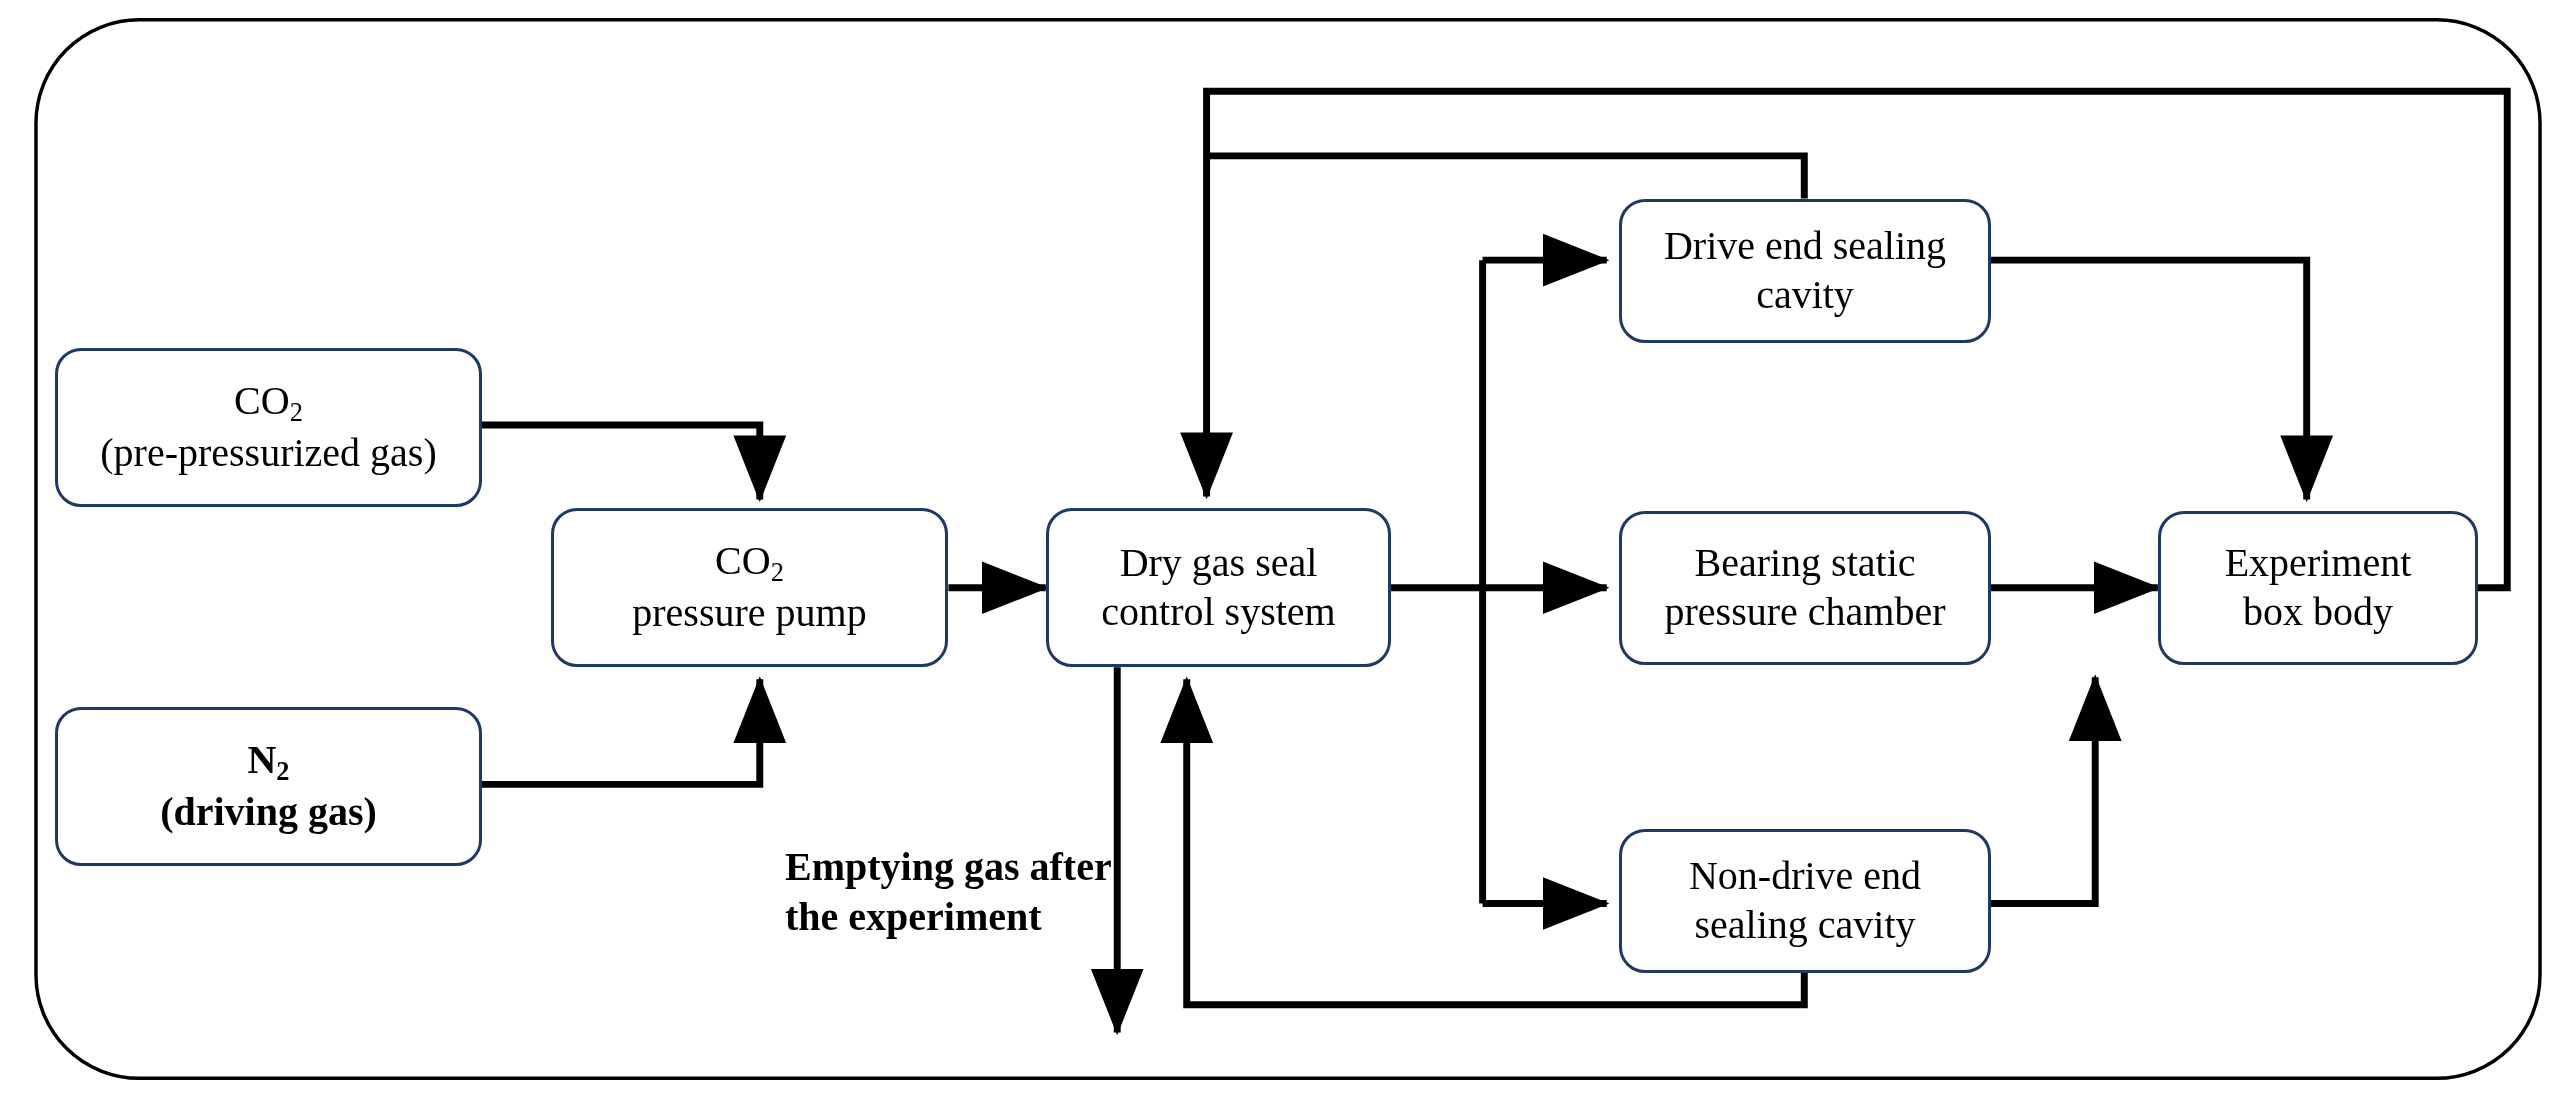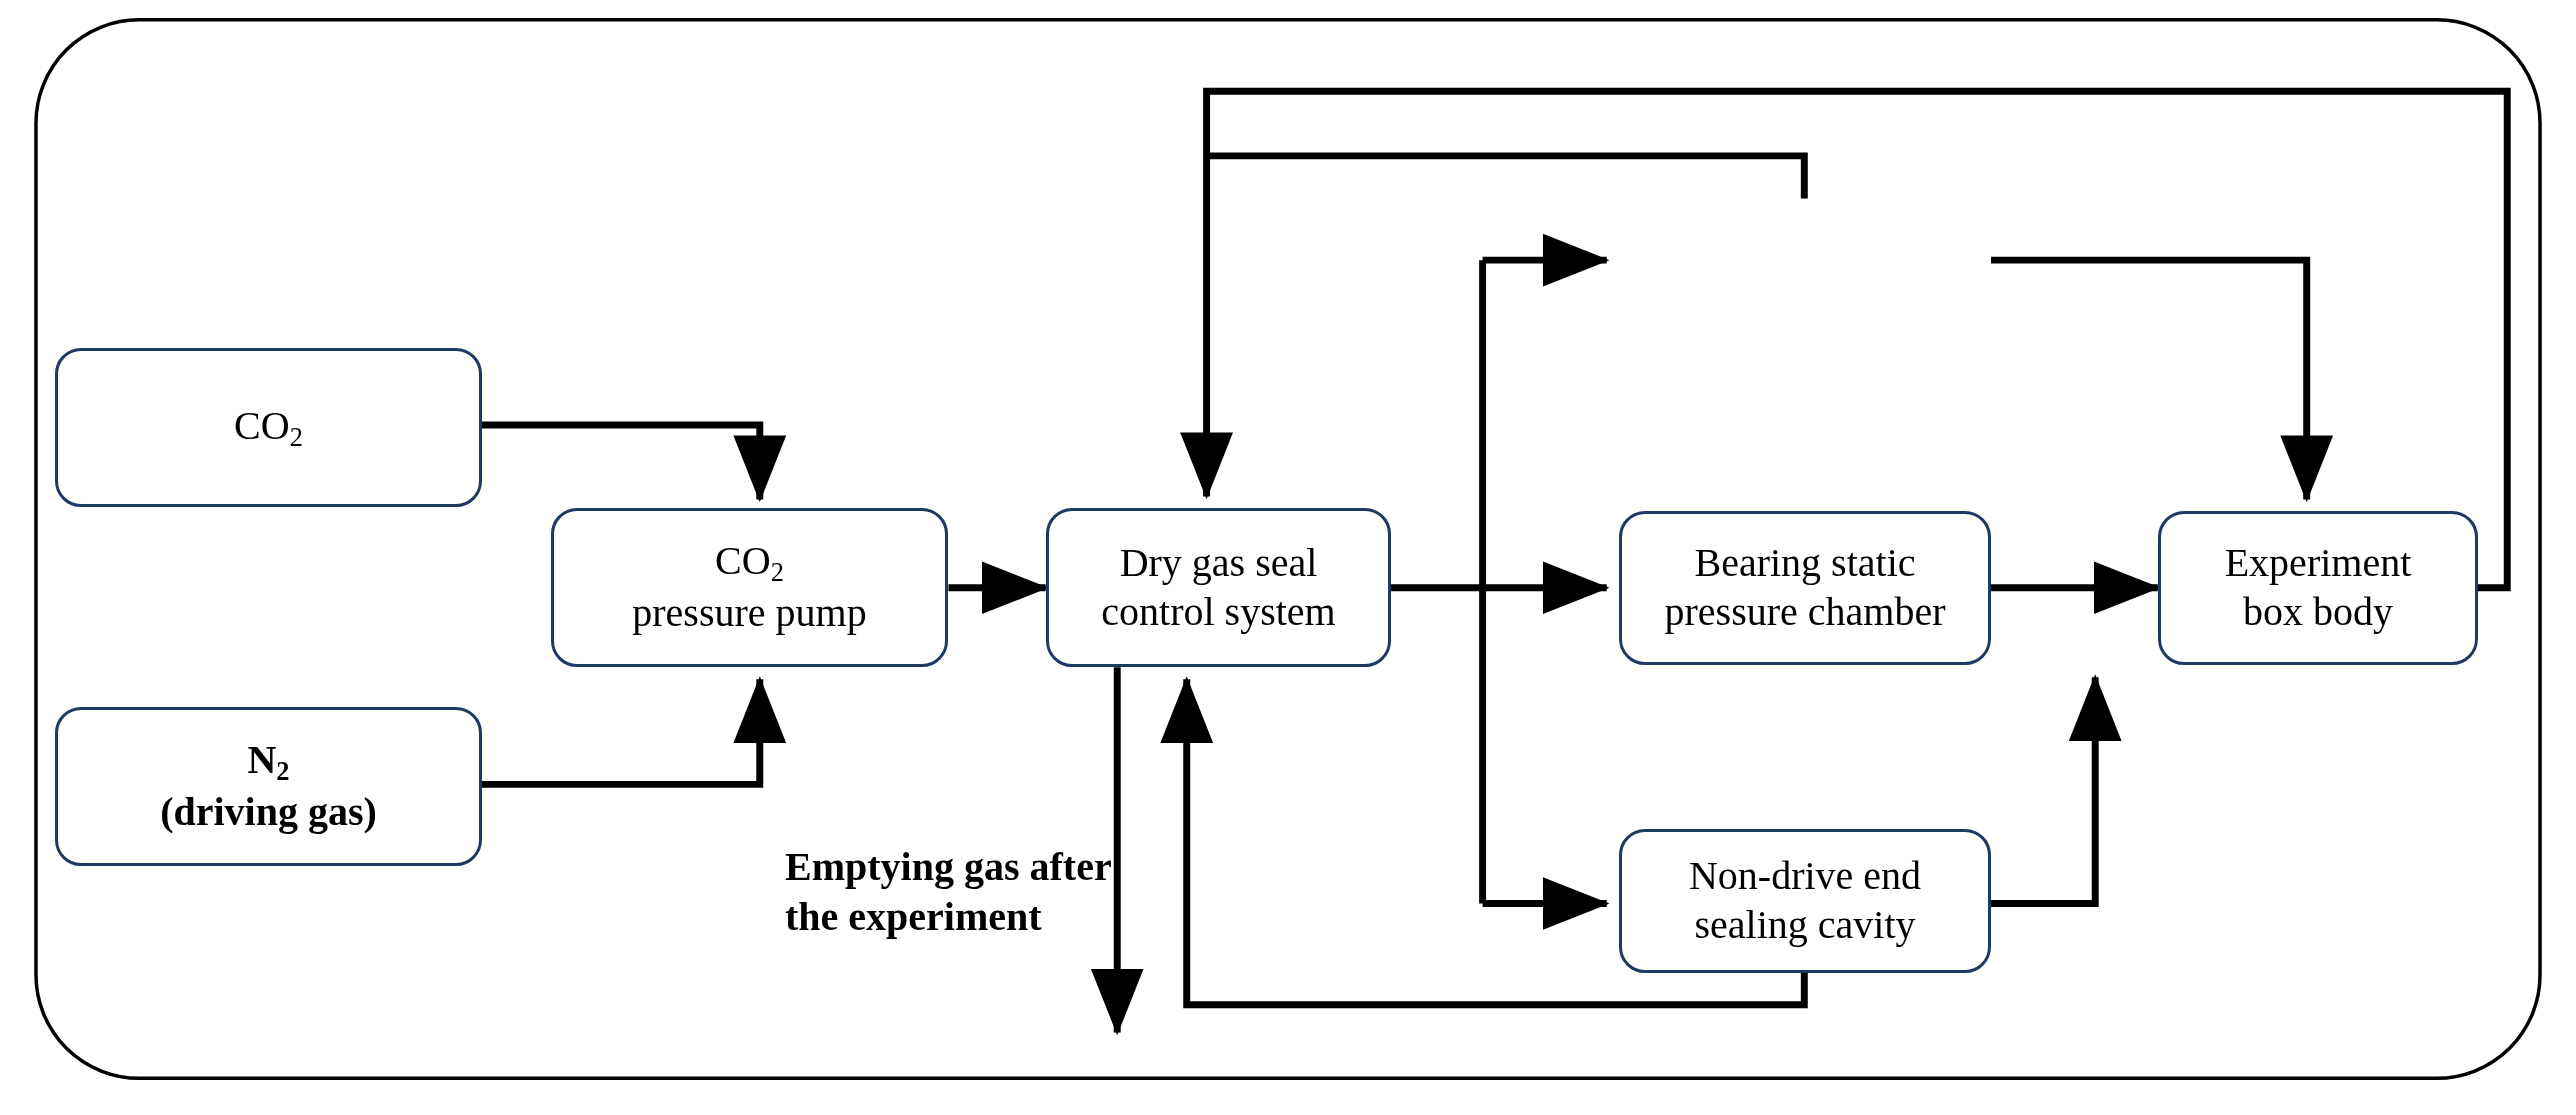--- a/index.html
+++ b/index.html
@@ -81,20 +81,21 @@
 
       <path d="M 1817,980 L 1817,1012 L 1195,1012 L 1195,684" marker-end="url(#arw)"></path>
 
       <path d="M 1125,672 L 1125,1040" marker-end="url(#arw)"></path>
     </g>
   </svg>
 
   <div class="node" style="left:55px;top:348px;width:427px;height:159px;">
     <div>
       <span>CO<sub>2</sub></span>
+      <span class="l2">(pre-pressurized gas)</span>
     </div>
   </div>
 
   <div class="node" style="left:55px;top:707px;width:427px;height:159px;font-weight:bold;">
     <div>
       <span>N<sub>2</sub></span>
       <span class="l2">(driving gas)</span>
     </div>
   </div>
 
@@ -104,20 +105,26 @@
     </div>
   </div>
 
   <div class="node" style="left:1046px;top:508px;width:345px;height:159px;">
     <div>
       <span>Dry gas seal</span>
       <span class="l2">control system</span>
     </div>
   </div>
 
+  <div class="node" style="left:1619px;top:199px;width:372px;height:144px;">
+    <div>
+      <span>Drive end sealing</span>
+      <span class="l2">cavity</span>
+    </div>
+  </div>
 
   <div class="node" style="left:1619px;top:511px;width:372px;height:154px;">
     <div>
       <span>Bearing static</span>
       <span class="l2">pressure chamber</span>
     </div>
   </div>
 
   <div class="node" style="left:1619px;top:829px;width:372px;height:144px;">
     <div>

